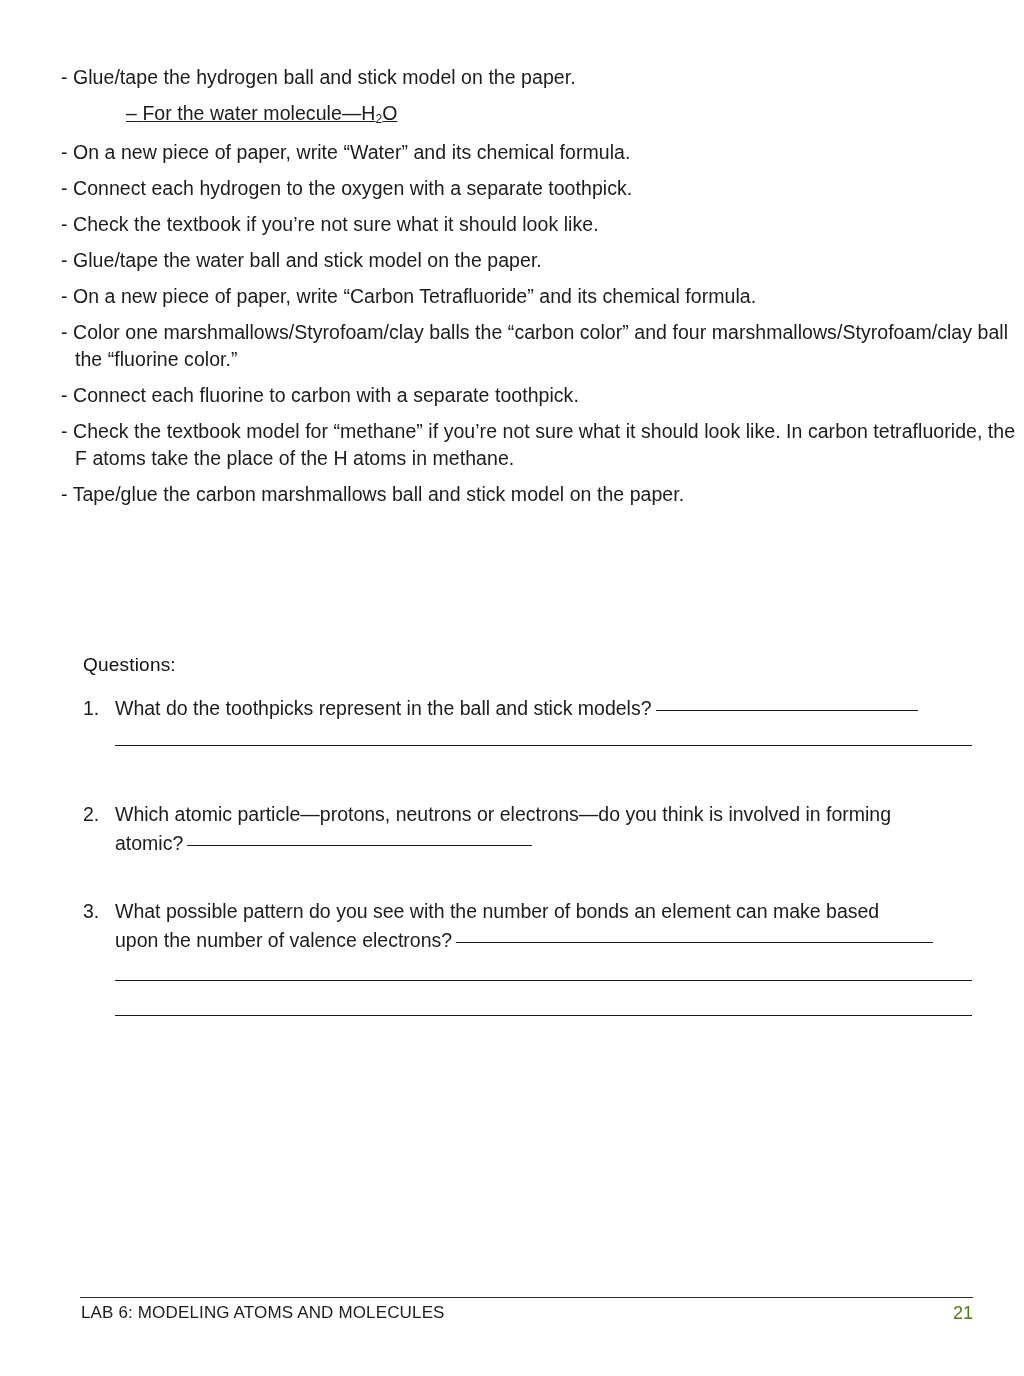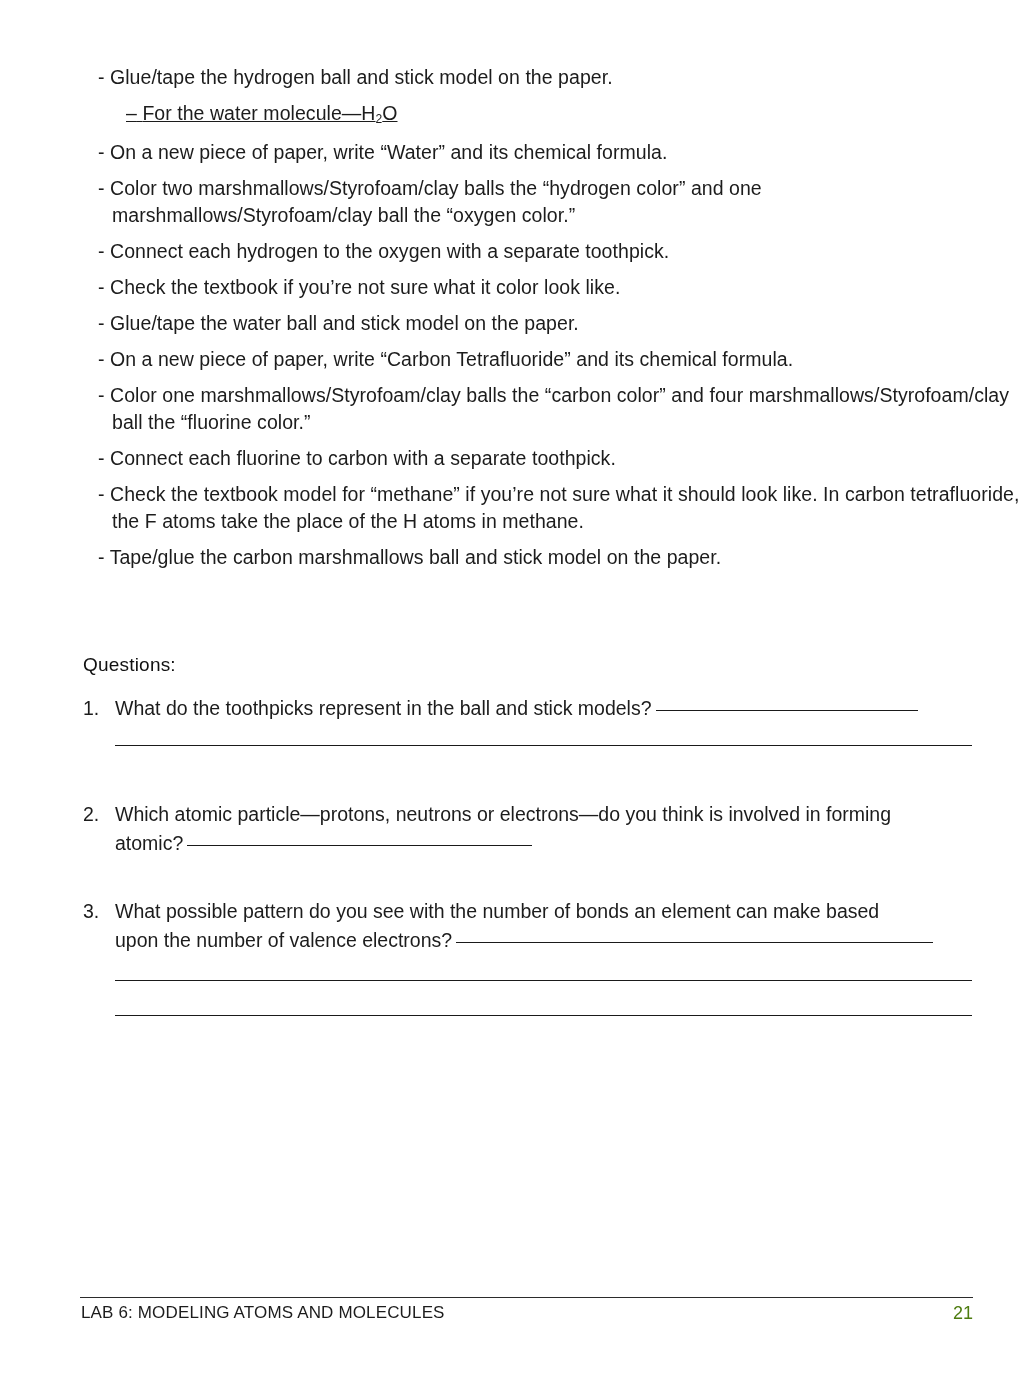--- a/index.html
+++ b/index.html
@@ -41,21 +41,21 @@
   
   .lvl2 {
     padding-left: 142px;
     text-indent: -16px;
     margin-top: 9px;
     margin-bottom: 9px;
     text-decoration: underline;
   }
   
   .lvl3 {
-    padding-left: 112px;
+    padding-left: 75px;
     text-indent: -14px;
     margin-top: 9px;
     margin-bottom: 9px;
   }
 
   .marker { display: inline; }
 
   sub {
     font-size: 0.62em;
     vertical-align: baseline;
@@ -150,33 +150,29 @@
     <p class="bullet-line lvl2">
       <span class="marker">–</span>
       <span>For the water molecule—H</span><sub>2</sub><span>O</span>
     </p>
 
     <p class="bullet-line lvl3">
       <span class="marker">-</span>
       <span>On a new piece of paper, write “Water” and its chemical formula.</span>
     </p>
 
-    <p class="bullet-line lvl3">
-      <span class="marker">-</span>
-      <span>Color two marshmallows/Styrofoam/clay balls the “hydrogen color” and one marshmallows/Styrofoam/clay ball the “oxygen color.”</span>
-    </p>
 
     <p class="bullet-line lvl3">
       <span class="marker">-</span>
       <span>Connect each hydrogen to the oxygen with a separate toothpick.</span>
     </p>
 
     <p class="bullet-line lvl3">
       <span class="marker">-</span>
-      <span>Check the textbook if you’re not sure what it color look like.</span>
+      <span>Check the textbook if you’re not sure what it should look like.</span>
     </p>
 
     <p class="bullet-line lvl3">
       <span class="marker">-</span>
       <span>Glue/tape the water ball and stick model on the paper.</span>
     </p>
 
 
     <p class="bullet-line lvl3">
       <span class="marker">-</span>

